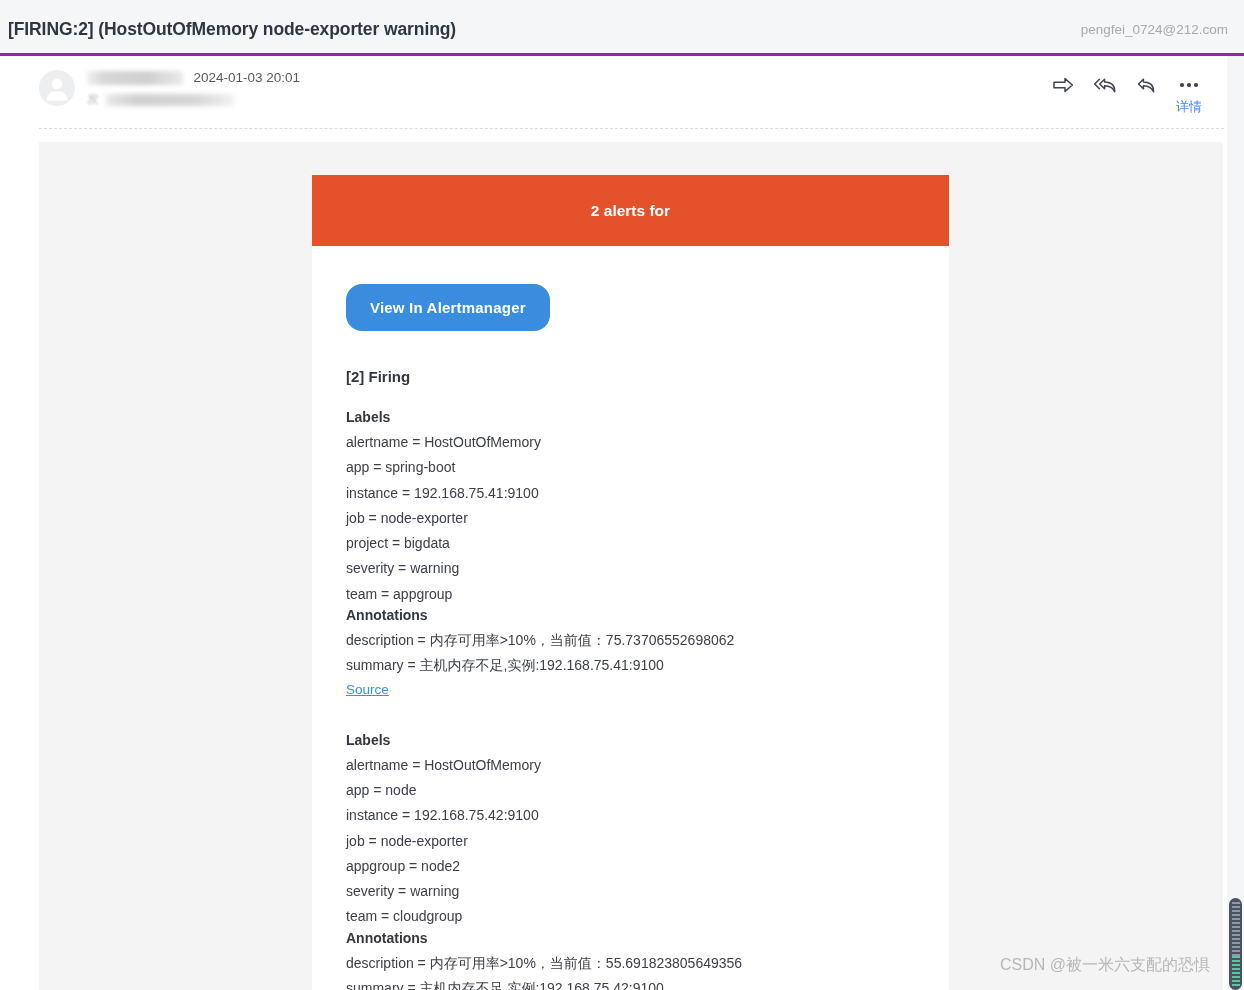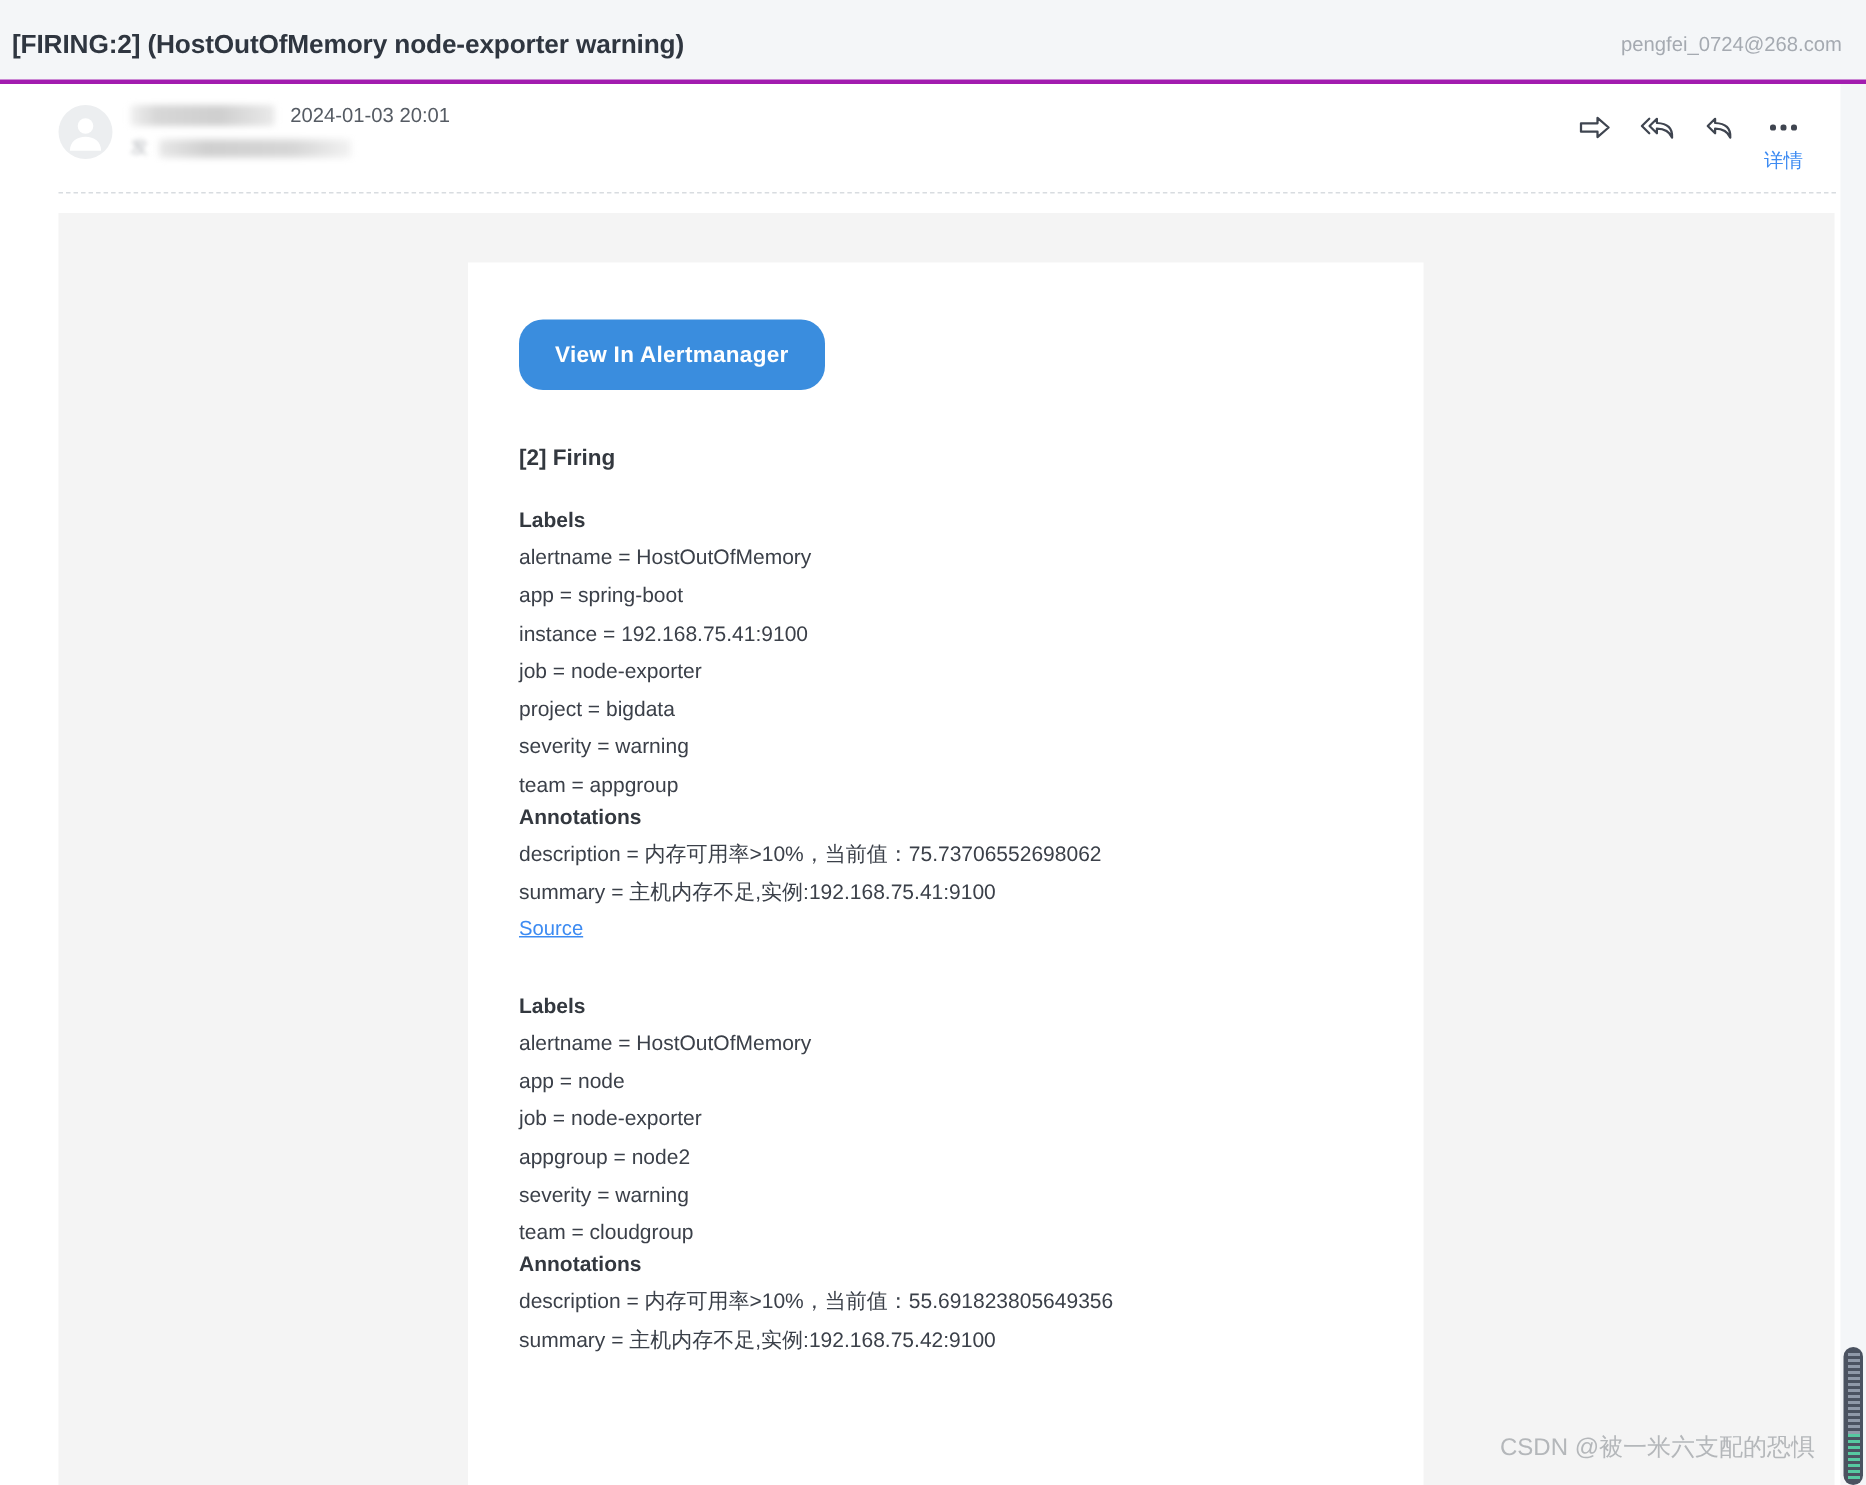--- a/index.html
+++ b/index.html
@@ -284,21 +284,21 @@
     pointer-events: none;
   }
 </style>
 </head>
 <body>
 
 <div id="root">
 
   <div class="subject-bar">
     <div class="subject-title">[FIRING:2] (HostOutOfMemory node-exporter warning)</div>
-    <div class="account-email">pengfei_0724@268.com</div>
+    <div class="account-email">pengfei_0724@212.com</div>
   </div>
 
   <div class="message-panel">
 
     <div class="sender-row">
       <div class="avatar">
         <svg width="34" height="34" viewBox="0 0 34 34" aria-hidden="true">
           <circle cx="17" cy="13" r="5.2" fill="#ffffff"></circle>
           <path d="M6.6 29.5c0-6.1 4.7-9.4 10.4-9.4s10.4 3.3 10.4 9.4z" fill="#ffffff"></path>
         </svg>
@@ -341,32 +341,36 @@
       </div>
 
       <div class="detail-link">详情</div>
     </div>
 
     <div class="dashed-sep"></div>
 
     <div class="body-area">
       <div class="alert-card">
 
+        <div class="alert-header">
+          <span class="alert-header-text">2 alerts for</span>
+        </div>
 
         <div class="alert-body">
           <button class="view-btn">View In Alertmanager</button>
 
           <div class="firing-title">[2] Firing</div>
 
           <div id="groups">
               <div class="alert-group"><div class="sect-head">Labels</div><div class="kv">alertname = HostOutOfMemory</div><div class="kv">app = spring-boot</div><div class="kv">instance = 192.168.75.41:9100</div><div class="kv">job = node-exporter</div><div class="kv">project = bigdata</div><div class="kv">severity = warning</div><div class="kv">team = appgroup</div><div class="sect-head">Annotations</div><div class="kv">description = 内存可用率&gt;10%，当前值：75.73706552698062</div><div class="kv">summary = 主机内存不足,实例:192.168.75.41:9100</div><a class="source-link">Source</a></div>
               <div class="alert-group second">
                 <div class="sect-head">Labels</div>
                 <div class="kv">alertname = HostOutOfMemory</div>
                 <div class="kv">app = node</div>
+                <div class="kv">instance = 192.168.75.42:9100</div>
                 <div class="kv">job = node-exporter</div>
                 <div class="kv">appgroup = node2</div>
                 <div class="kv">severity = warning</div>
                 <div class="kv">team = cloudgroup</div>
                 <div class="sect-head">Annotations</div>
                 <div class="kv">description = 内存可用率&gt;10%，当前值：55.691823805649356</div>
                 <div class="kv">summary = 主机内存不足,实例:192.168.75.42:9100</div>
               </div>
             </div>
         </div>

